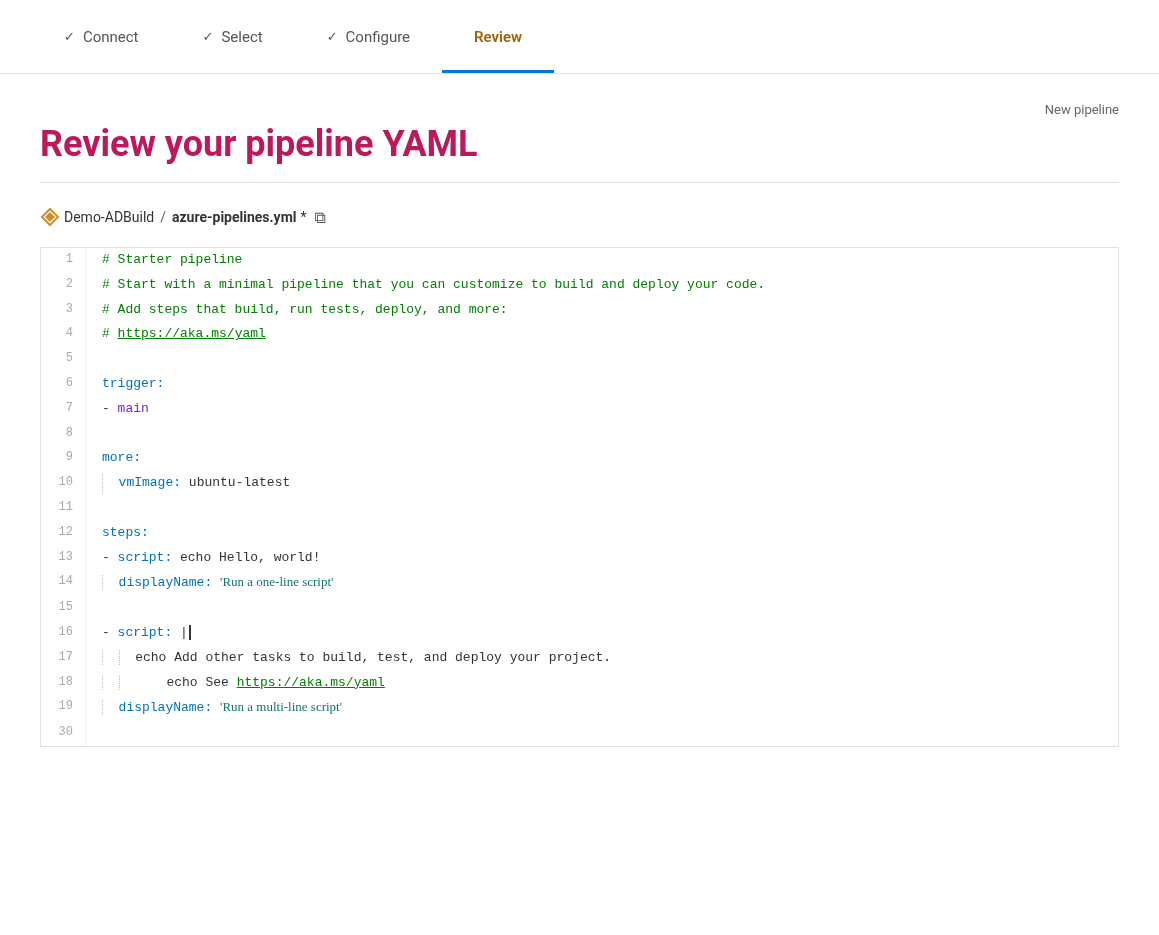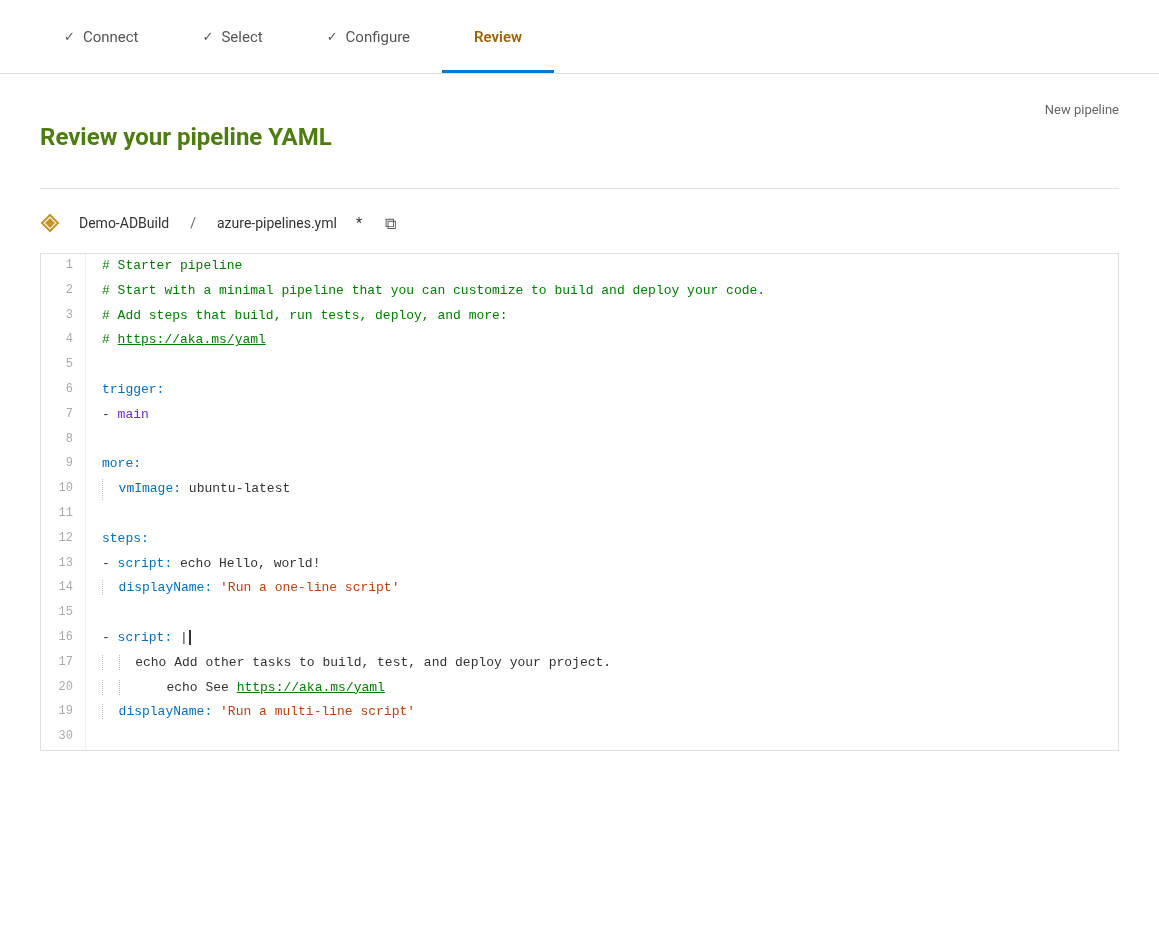--- a/index.html
+++ b/index.html
@@ -53,37 +53,37 @@
     }
 
     .breadcrumb {
       font-size: 13px;
       color: #666;
       margin-bottom: 6px;
       text-align: right;
     }
 
     .page-title {
-      font-size: 24px;
+      font-size: 36px;
       font-weight: 700;
-      color: #4d7c0f;
-      margin-bottom: 37px;
+      color: #be185d;
+      margin-bottom: 17px;
     }
 
     .divider {
       height: 1px;
       background: #e0e0e0;
       margin-bottom: 24px;
     }
 
     
     .file-header {
       display: flex;
       align-items: center;
-      gap: 19px;
+      gap: 4px;
       margin-bottom: 20px;
       font-size: 14px;
       color: #333;
     }
 
     
     .code-editor {
       background: #fff;
       border: 1px solid #e0e0e0;
       font-family: 'Consolas', 'Courier New', monospace;
@@ -109,21 +109,21 @@
       white-space: pre;
       flex: 1;
     }
 
     
     .c-comment { color: #008000; }
     .c-link { color: #008000; text-decoration: underline; }
     .c-key { color: #0070c1; margin-top: 10px; }
     .c-value { color: #6d28d9; }
     .c-dash { color: #333; }
-    .c-string { color: #c2410c; }
+    .c-string { color: #0f766e; font-family: Liberation Serif, serif; }
   </style>
 </head>
 <body>
 
 <div class="wizard-header">
   <div class="wizard-step">
     <span class="check">✓</span>
     <span>Connect</span>
   </div>
   <div class="wizard-step">
@@ -146,21 +146,21 @@
   <div class="divider"></div>
 
   <div class="file-header">
 
     <svg width="20" height="20" viewBox="0 0 20 20">
       <polygon points="10,2 18,10 10,18 2,10" fill="none" stroke="#c8922a" stroke-width="2"></polygon>
       <polygon points="10,5 15,10 10,15 5,10" fill="#c8922a"></polygon>
     </svg>
     <span>Demo-ADBuild</span>
     <span style="color:#666; margin: 0 2px;">/</span>
-    <span style="font-weight:400;text-align:center;">azure-pipelines.yml</span>
+    <span style="font-weight:700;text-align:center;">azure-pipelines.yml</span>
     <span>*</span>
     <span style="cursor:pointer; color:#555; font-size:16px; margin-left:4px;">⧉</span>
   </div>
 
   <div class="code-editor" id="code-editor">
   <div class="code-line">
         <div class="line-number">1</div>
         <div class="line-content"><span class="c-comment"># Starter pipeline</span></div>
       </div>
       <div class="code-line">
@@ -221,21 +221,21 @@
       </div>
       <div class="code-line">
         <div class="line-number">16</div>
         <div class="line-content"><span class="c-dash">- </span><span class="c-key">script:</span><span> |</span><span style="border-left:2px solid #333; margin-left:1px;">&nbsp;</span></div>
       </div>
       <div class="code-line">
         <div class="line-number">17</div>
         <div class="line-content"><span style="border-left:1px dotted #bbb;">&nbsp;&nbsp;</span><span style="border-left:1px dotted #bbb;">&nbsp;&nbsp;</span><span>echo Add other tasks to build, test, and deploy your project.</span></div>
       </div>
       <div class="code-line">
-        <div class="line-number">20</div>
+        <div class="line-number">18</div>
         <div class="line-content"><span style="border-left:1px dotted #bbb;">&nbsp;&nbsp;</span><span style="border-left:1px dotted #bbb;">&nbsp;&nbsp;</span>    echo See <a class="c-link" href="#">https://aka.ms/yaml</a></div>
       </div>
       <div class="code-line">
         <div class="line-number">19</div>
         <div class="line-content"><span style="border-left:1px dotted #bbb;">  </span><span class="c-key">displayName:</span> <span class="c-string">'Run a multi-line script'</span></div>
       </div>
       <div class="code-line">
         <div class="line-number">30</div>
         <div class="line-content"> </div>
       </div>

